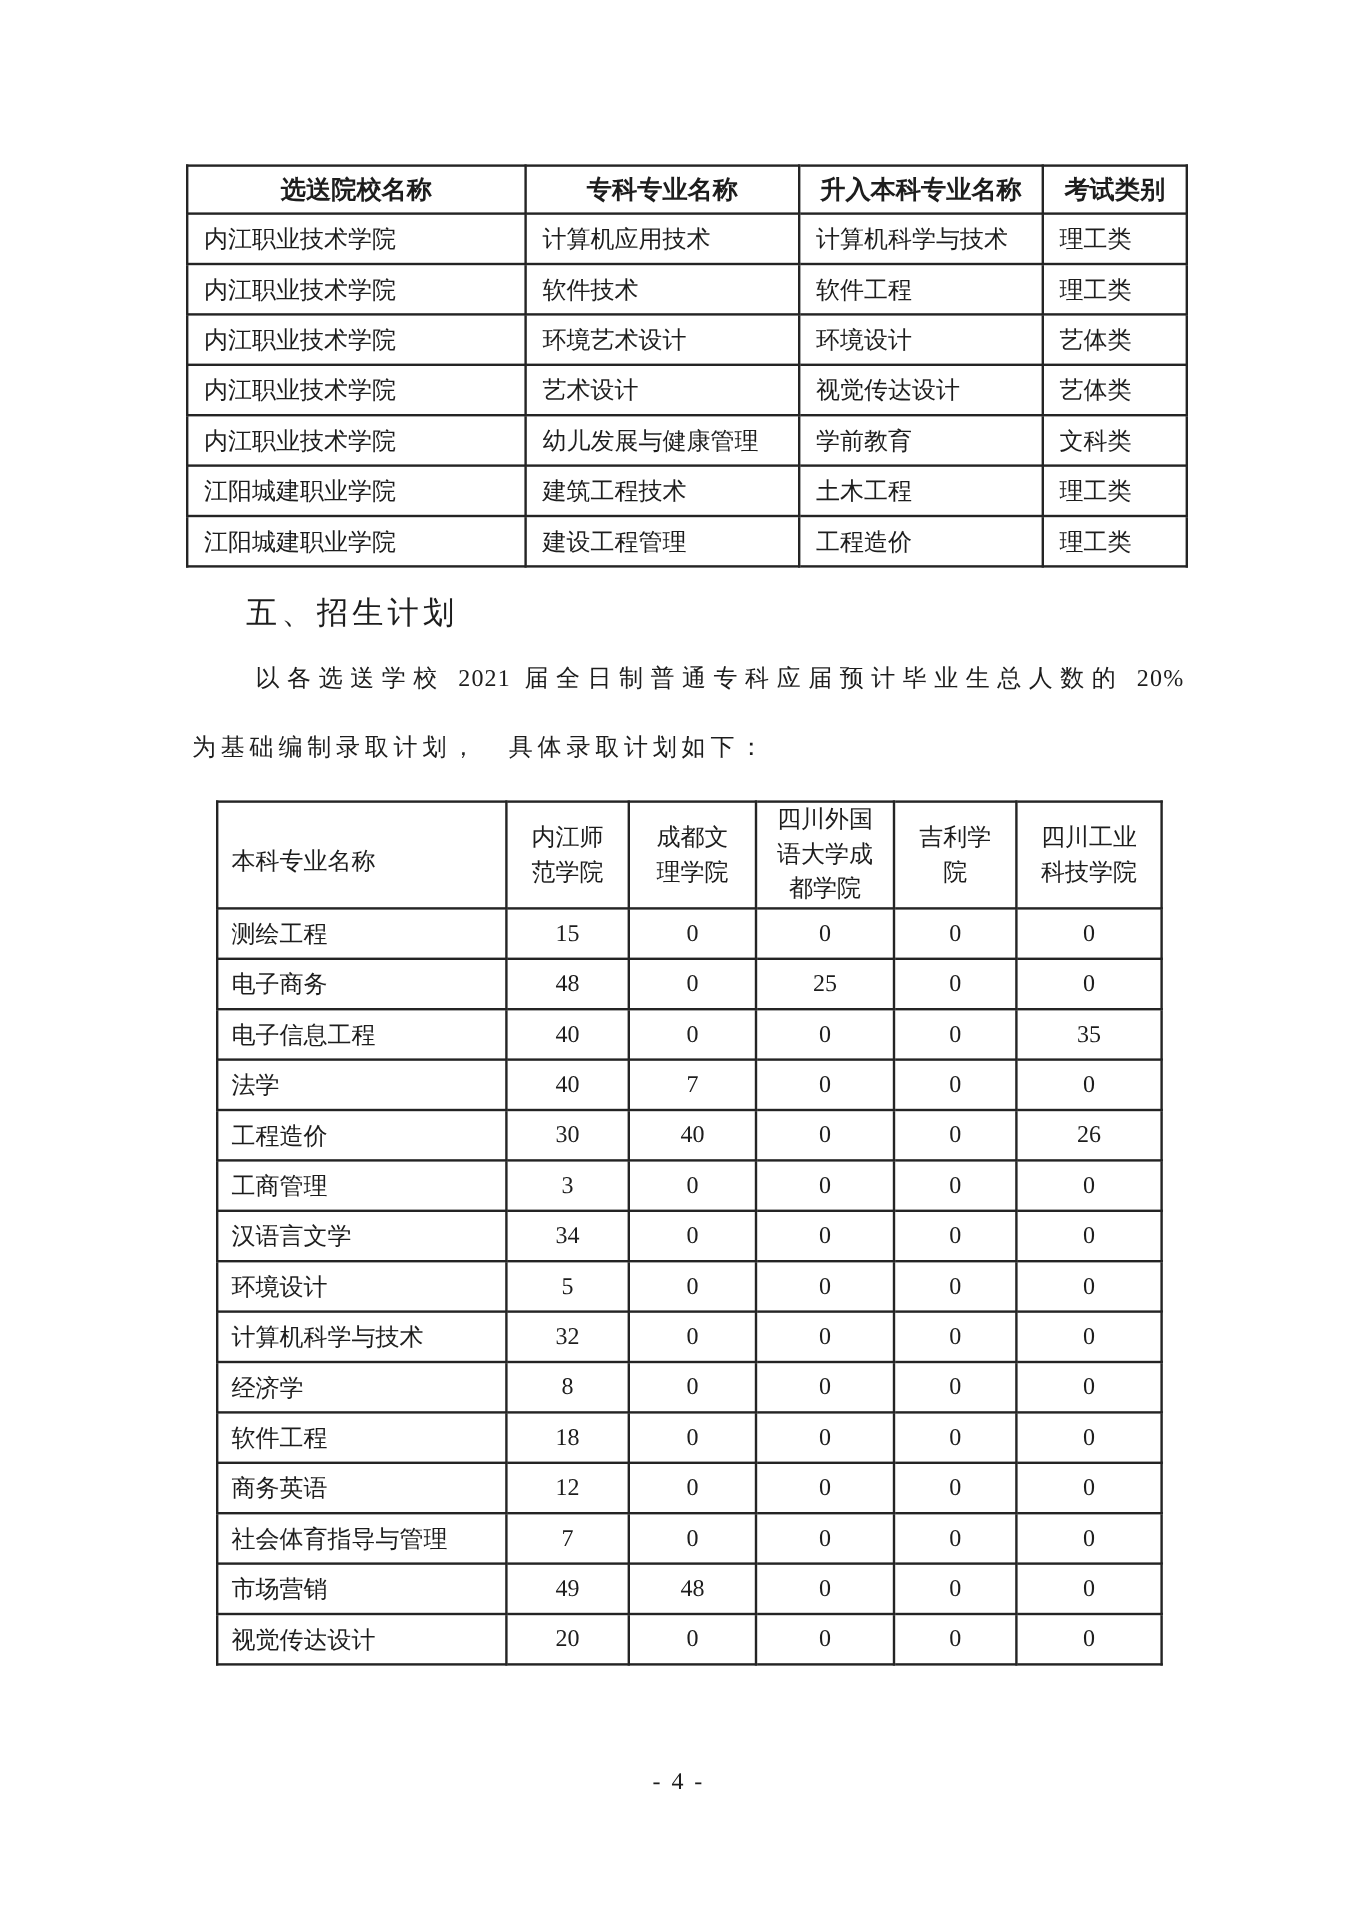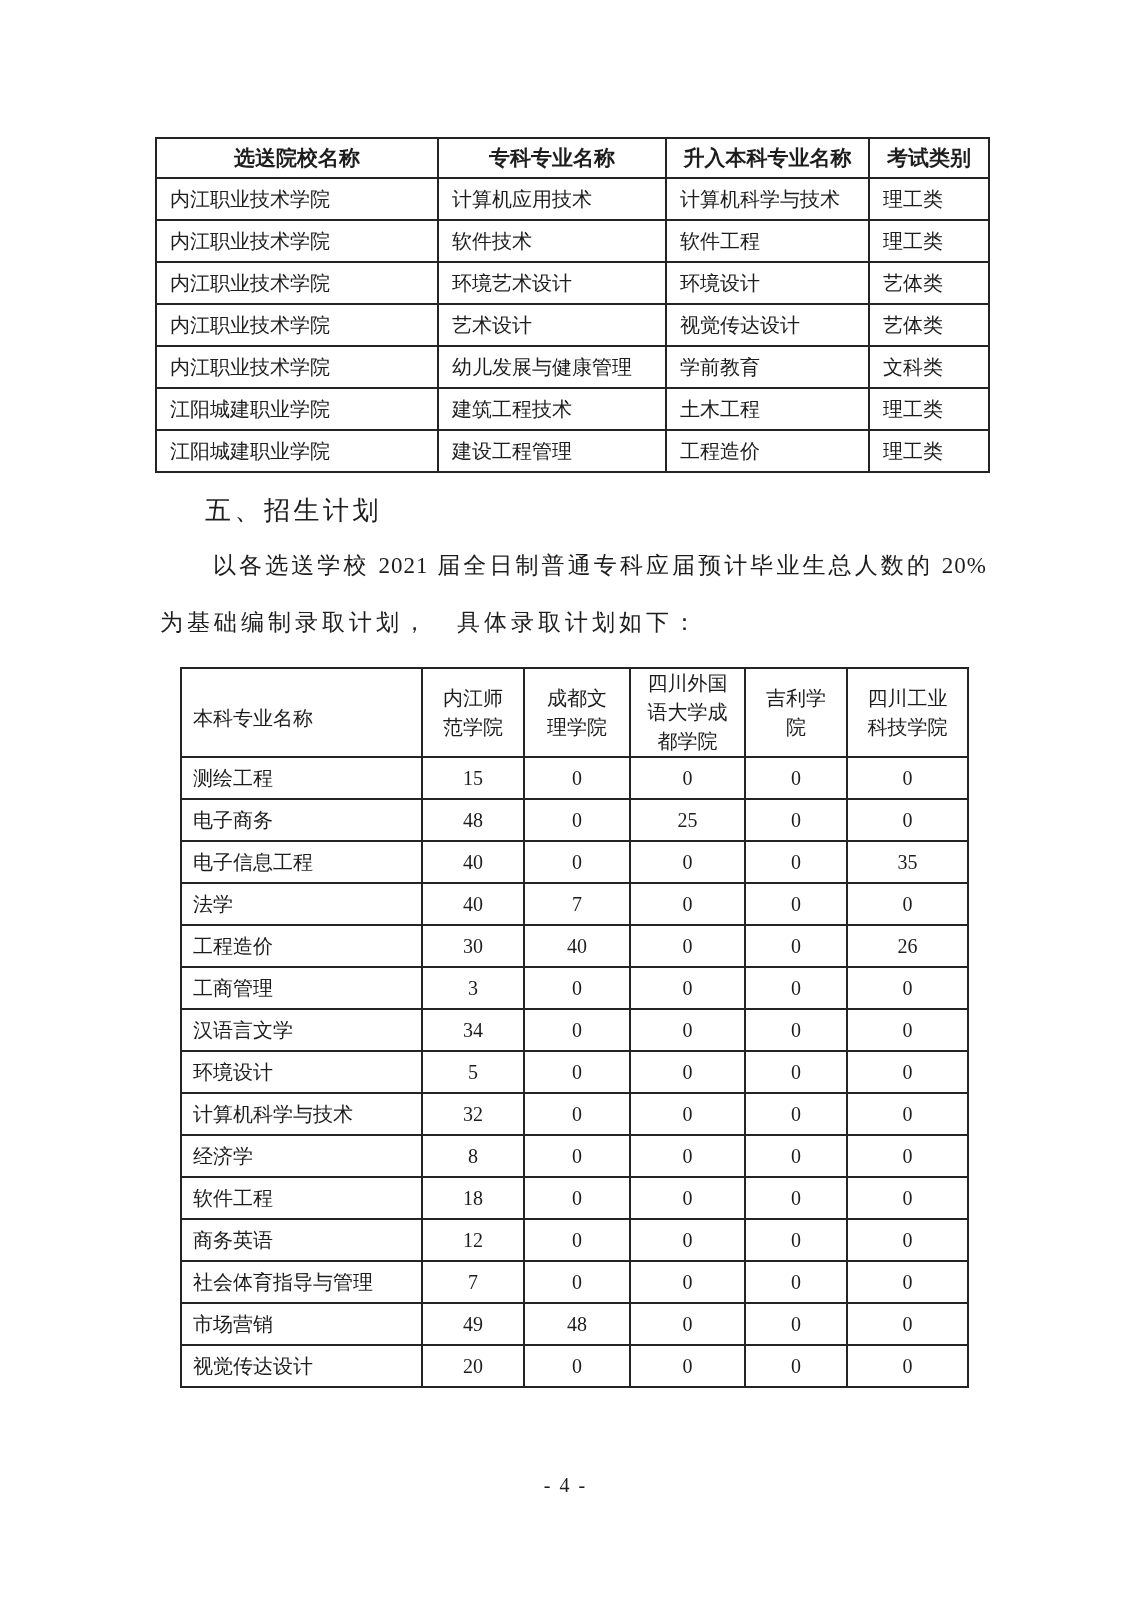--- a/index.html
+++ b/index.html
@@ -67,21 +67,21 @@
     left: 205px;
     top: 494px;
     font-size: 26px;
     font-weight: normal;
     letter-spacing: 3.5px;
     line-height: 34px;
     white-space: nowrap;
   }
   .para-line {
     position: absolute;
-    font-size: 23px;
+    font-size: 20px;
     line-height: 34px;
     white-space: nowrap;
   }
   .para-line-1 {
     left: 213px;
     top: 549px;
     width: 774px;
     text-align: justify;
     text-align-last: justify;
     white-space: normal;

